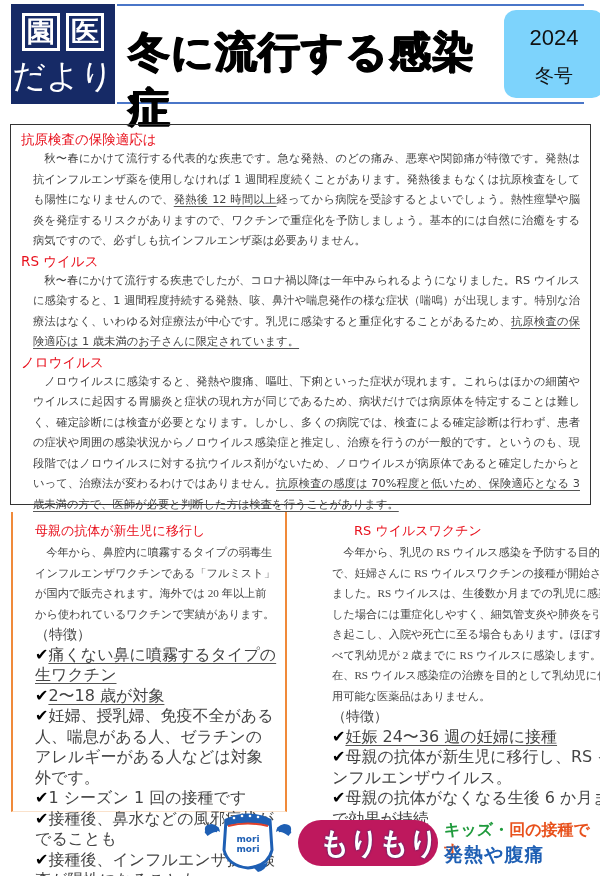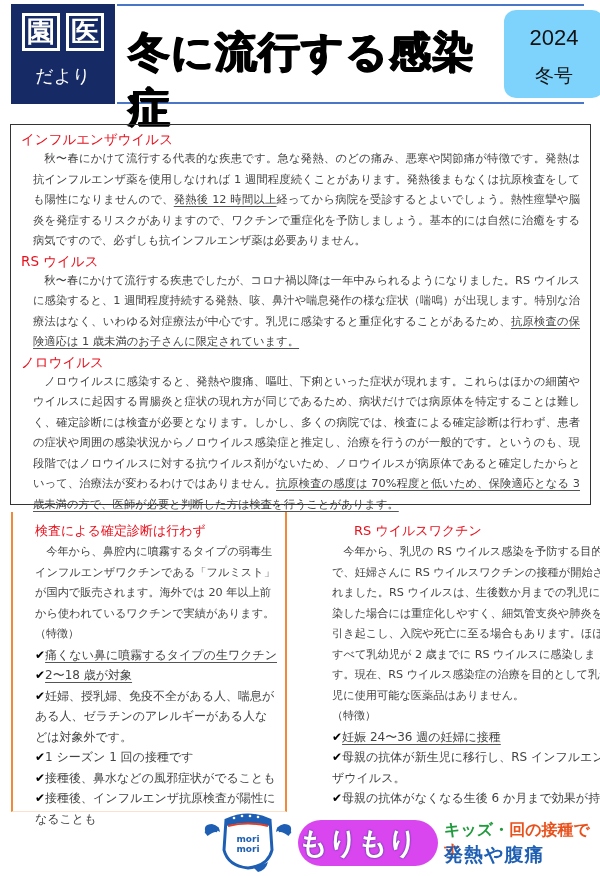--- a/index.html
+++ b/index.html
@@ -12,21 +12,21 @@
     background: #162a66; color: #fff; text-align: center;
   }
   .hdr-badge .l1 {
     display: flex; justify-content: center; gap: 6px; margin-top: 9px;
   }
   .hdr-badge .l1 span {
     display: inline-block; width: 38px; height: 38px; border: 3px solid #fff;
     font-size: 28px; line-height: 32px; font-weight: bold; color: #fff;
     background: #162a66;
   }
-  .hdr-badge .l2 { font-size: 18px; line-height: 34px; margin-top: 8px; color: #fff; }
+  .hdr-badge .l2 { font-size: 33px; line-height: 34px; margin-top: 8px; color: #fff; }
   .hdr-line2 { position: absolute; left: 117px; right: 16px; height: 2px; background: #4a76c8; }
   .hdr-line2.top { top: 4px; }
   .hdr-line2.bot { top: 102px; }
 
   .hdr-title {
     position: absolute; left: 128px; top: 24px; width: 370px;
     font-size: 42px; font-weight: 900; color: #000; letter-spacing: 1px;
     font-family: "DejaVu Sans", sans-serif;
     text-shadow: 1px 0 #000, -1px 0 #000, 0 1px #000;
   }
@@ -55,31 +55,31 @@
     border-left: 2px solid #f08a3a; border-right: 2px solid #f08a3a; border-bottom: 1px solid #fae2cc;
     padding: 10px 8px 0 22px;
   }
   .col-right {
     position: absolute; left: 300px; top: 512px; width: 290px; height: 300px;
     padding: 10px 0 0 8px;
     margin-left: 24px;
   }
   .col-h { color: #e8101c; font-size: 13px; line-height: 18px; margin-bottom: 2px; }
   .col-right .col-h { padding-left: 22px; }
-  .col-p { font-size: 11.2px; line-height: 20.5px; color: #444; text-indent: 1em; }
-  .feat { font-size: 11px; line-height: 20.5px; color: #444; }
-  .chk { font-size: 12px; line-height: 20.5px; color: #444; }
+  .col-p { font-size: 11.2px; line-height: 20.5px; color: #444; text-indent: 1em; font-family: Liberation Serif, serif; }
+  .feat { font-size: 14px; line-height: 20.5px; color: #444; }
+  .chk { font-size: 16px; line-height: 20.5px; color: #444; }
   .chk .mk { color: #000; font-weight: bold; }
 
   
   .logo { position: absolute; left: 200px; top: 808px; width: 400px; height: 68px; }
   .mascot { position: absolute; left: 0; top: 4px; width: 96px; height: 62px; }
   .moripill {
     position: absolute; left: 98px; top: 12px; width: 140px; height: 46px;
-    background: #d946ef; border-radius: 23px; display: flex; align-items: center; justify-content: flex-start;
+    background: #be185d; border-radius: 23px; display: flex; align-items: center; justify-content: flex-end;
   }
   .moripill span {
     color: #fff; font-size: 30px; font-weight: bold; letter-spacing: -1px;
     text-shadow: 0 0 2px #0a2e70;
   }
   .clinic-l1 { position: absolute; left: 244px; top: 12px; font-size: 16px; font-weight: bold; }
   .clinic-l1 .g { color: #1f9a3c; }
   .clinic-l1 .o { color: #e8511c; }
   .clinic-l2 { position: absolute; left: 244px; top: 34px; font-size: 19px; font-weight: bold; color: #1e5fb4; letter-spacing: 1px; }
 </style>
@@ -96,35 +96,35 @@
 <div class="hdr-line2 top"></div>
 <div class="hdr-line2 bot"></div>
 <div class="hdr-title">冬に流行する感染症</div>
 <div class="hdr-issue">
   <span class="yr">2024</span>
   <span class="ed">冬号</span>
 </div>
 
 <div class="main-box">
   <div>
-    <div class="sec-h">インフルエンザウイルス</div>
+    <div class="sec-h">抗原検査の保険適応は</div>
     <p class="para"><span>秋〜春にかけて流行する代表的な疾患です。急な発熱、のどの痛み、悪寒や関節痛が特徴です。発熱は抗インフルエンザ薬を使用しなければ 1 週間程度続くことがあります。発熱後まもなくは抗原検査をしても陽性になりませんので、</span><span class="u">発熱後 12 時間以上</span><span>経ってから病院を受診するとよいでしょう。熱性痙攣や脳炎を発症するリスクがありますので、ワクチンで重症化を予防しましょう。基本的には自然に治癒をする病気ですので、必ずしも抗インフルエンザ薬は必要ありません。</span></p>
   </div>
   <div>
     <div class="sec-h">RS ウイルス</div>
     <p class="para"><span>秋〜春にかけて流行する疾患でしたが、コロナ禍以降は一年中みられるようになりました。RS ウイルスに感染すると、1 週間程度持続する発熱、咳、鼻汁や喘息発作の様な症状（喘鳴）が出現します。特別な治療法はなく、いわゆる対症療法が中心です。乳児に感染すると重症化することがあるため、</span><span class="u">抗原検査の保険適応は 1 歳未満のお子さんに限定されています。</span><span></span></p>
   </div>
   <div>
     <div class="sec-h">ノロウイルス</div>
     <p class="para"><span>ノロウイルスに感染すると、発熱や腹痛、嘔吐、下痢といった症状が現れます。これらはほかの細菌やウイルスに起因する胃腸炎と症状の現れ方が同じであるため、病状だけでは病原体を特定することは難しく、確定診断には検査が必要となります。しかし、多くの病院では、検査による確定診断は行わず、患者の症状や周囲の感染状況からノロウイルス感染症と推定し、治療を行うのが一般的です。というのも、現段階ではノロウイルスに対する抗ウイルス剤がないため、ノロウイルスが病原体であると確定したからといって、治療法が変わるわけではありません。</span><span class="u">抗原検査の感度は 70%程度と低いため、保険適応となる 3 歳未満の方で、医師が必要と判断した方は検査を行うことがあります。</span><span></span></p>
   </div>
 </div>
 
 <div class="col-left">
-  <div class="col-h">検査による確定診断は行わず</div>
+  <div class="col-h">母親の抗体が新生児に移行し</div>
   <p class="col-p">今年から、鼻腔内に噴霧するタイプの弱毒生インフルエンザワクチンである「フルミスト」が国内で販売されます。海外では 20 年以上前から使われているワクチンで実績があります。</p>
   <div class="feat">（特徴）</div>
   <div class="chk"><span class="mk">✔</span><span class="u">痛くない鼻に噴霧するタイプの生ワクチン</span></div>
   <div class="chk"><span class="mk">✔</span><span class="u">2〜18 歳が対象</span></div>
   <div class="chk"><span class="mk">✔</span><span>妊婦、授乳婦、免疫不全がある人、喘息がある人、ゼラチンのアレルギーがある人などは対象外です。</span></div>
   <div class="chk"><span class="mk">✔</span><span>1 シーズン 1 回の接種です</span></div>
   <div class="chk"><span class="mk">✔</span><span>接種後、鼻水などの風邪症状がでることも</span></div>
   <div class="chk"><span class="mk">✔</span><span>接種後、インフルエンザ抗原検査が陽性になることも</span></div>
 </div>
 

